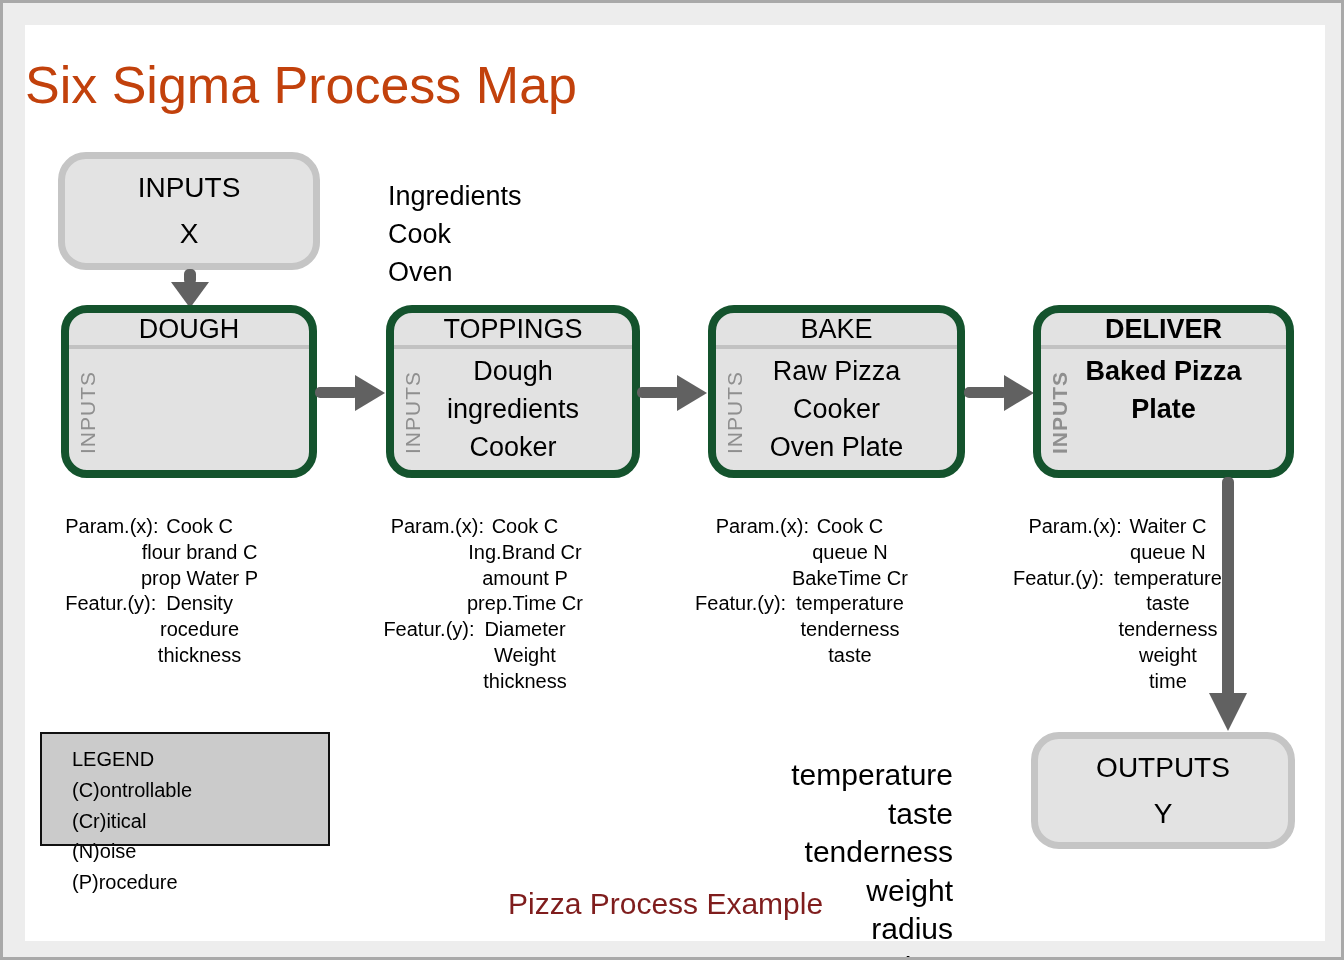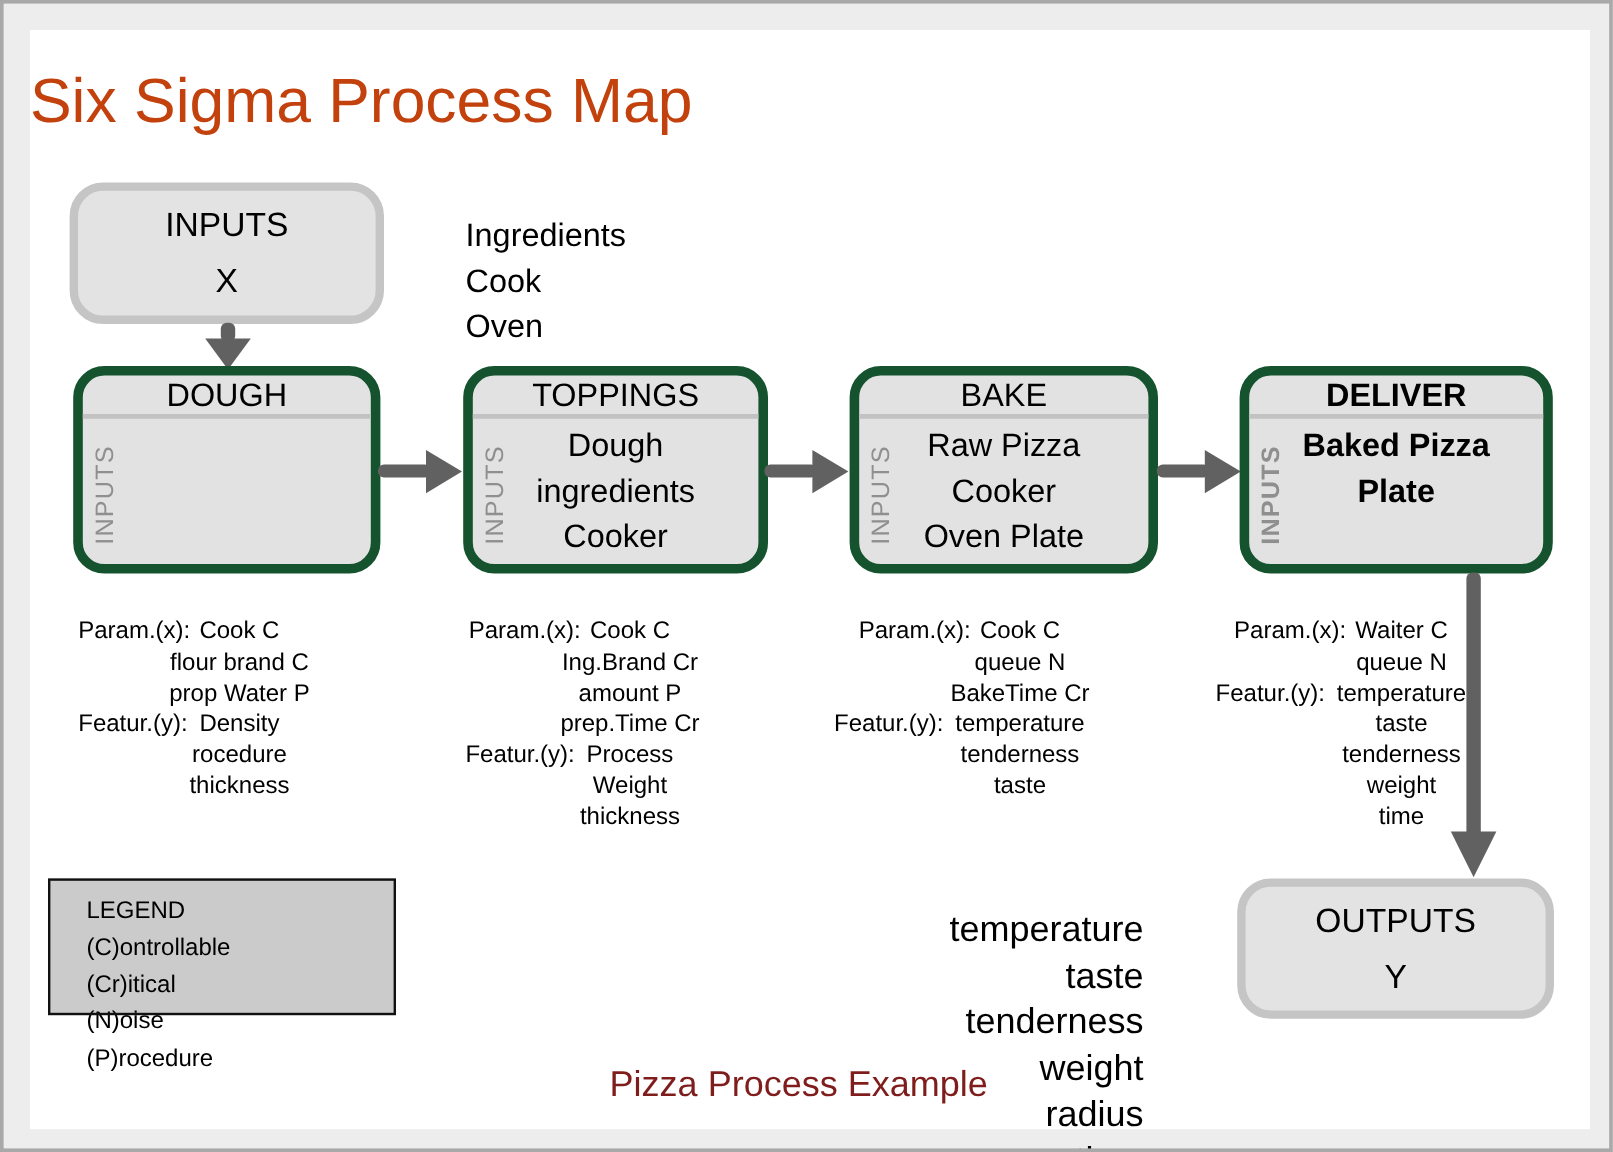--- a/index.html
+++ b/index.html
@@ -157,21 +157,21 @@
     <div class="prow">
         <span class="plabel"></span>
         <span class="pvalue">amount P</span>
       </div>
     <div class="prow">
         <span class="plabel"></span>
         <span class="pvalue">prep.Time Cr</span>
       </div>
     <div class="prow">
         <span class="plabel">Featur.(y):</span>
-        <span class="pvalue">Process</span>
+        <span class="pvalue">Diameter</span>
       </div>
     <div class="prow">
         <span class="plabel"></span>
         <span class="pvalue">Weight</span>
       </div>
     <div class="prow">
         <span class="plabel"></span>
         <span class="pvalue">thickness</span>
       </div>
   </div>

